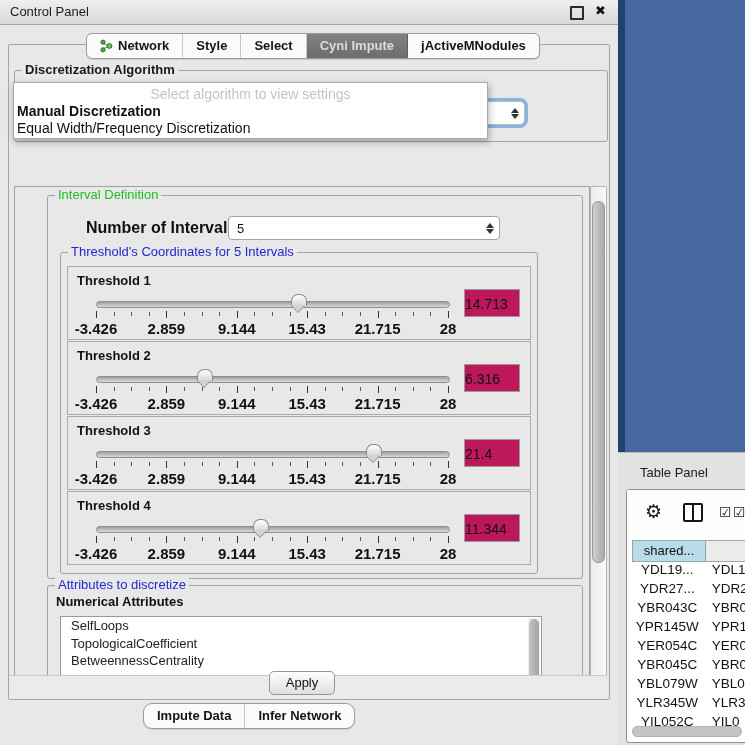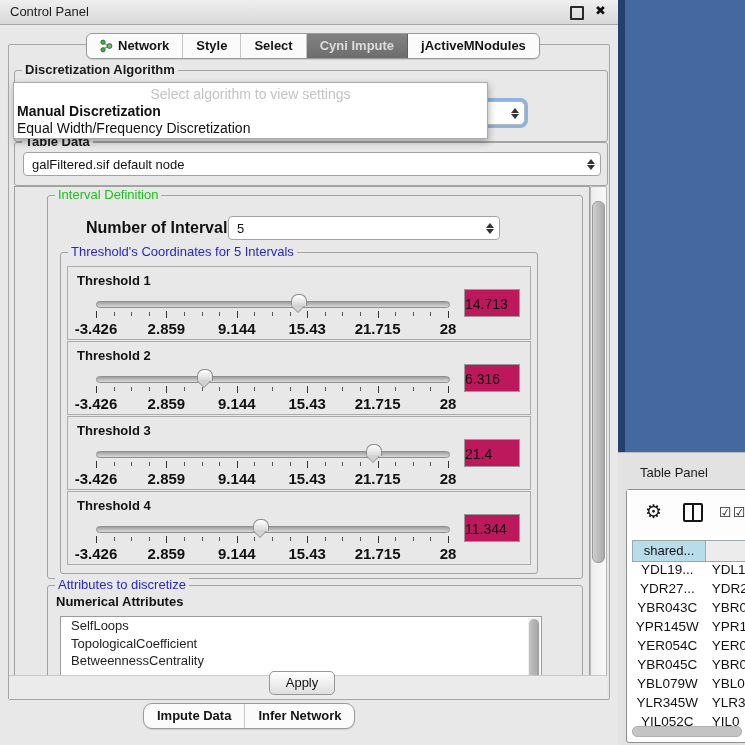--- a/index.html
+++ b/index.html
@@ -172,30 +172,20 @@
     <div id="algo-group" class="groupbox">
       <span class="group-title gt-dark">Discretization Algorithm</span>
       <div id="algo-combo" class="combo">
         <span class="stepper">
             <i class="up"></i>
             <i class="dn"></i>
           </span>
       </div>
     </div>
 
-    <div id="tabledata-group" class="groupbox">
-      <span class="group-title gt-dark">Table Data</span>
-      <div id="tabledata-combo" class="combo">
-        <span>galFiltered.sif default node</span>
-        <span class="stepper">
-            <i class="up"></i>
-            <i class="dn"></i>
-          </span>
-      </div>
-    </div>
 
     <div id="algo-popup">
       <div class="ph">Select algorithm to view settings</div>
       <div>
 
           <div class="popup-opt bold" style="top: 20px;">Manual Discretization</div>
 
           <div class="popup-opt" style="top: 37px;">Equal Width/Frequency Discretization</div>
         </div>
     </div>

